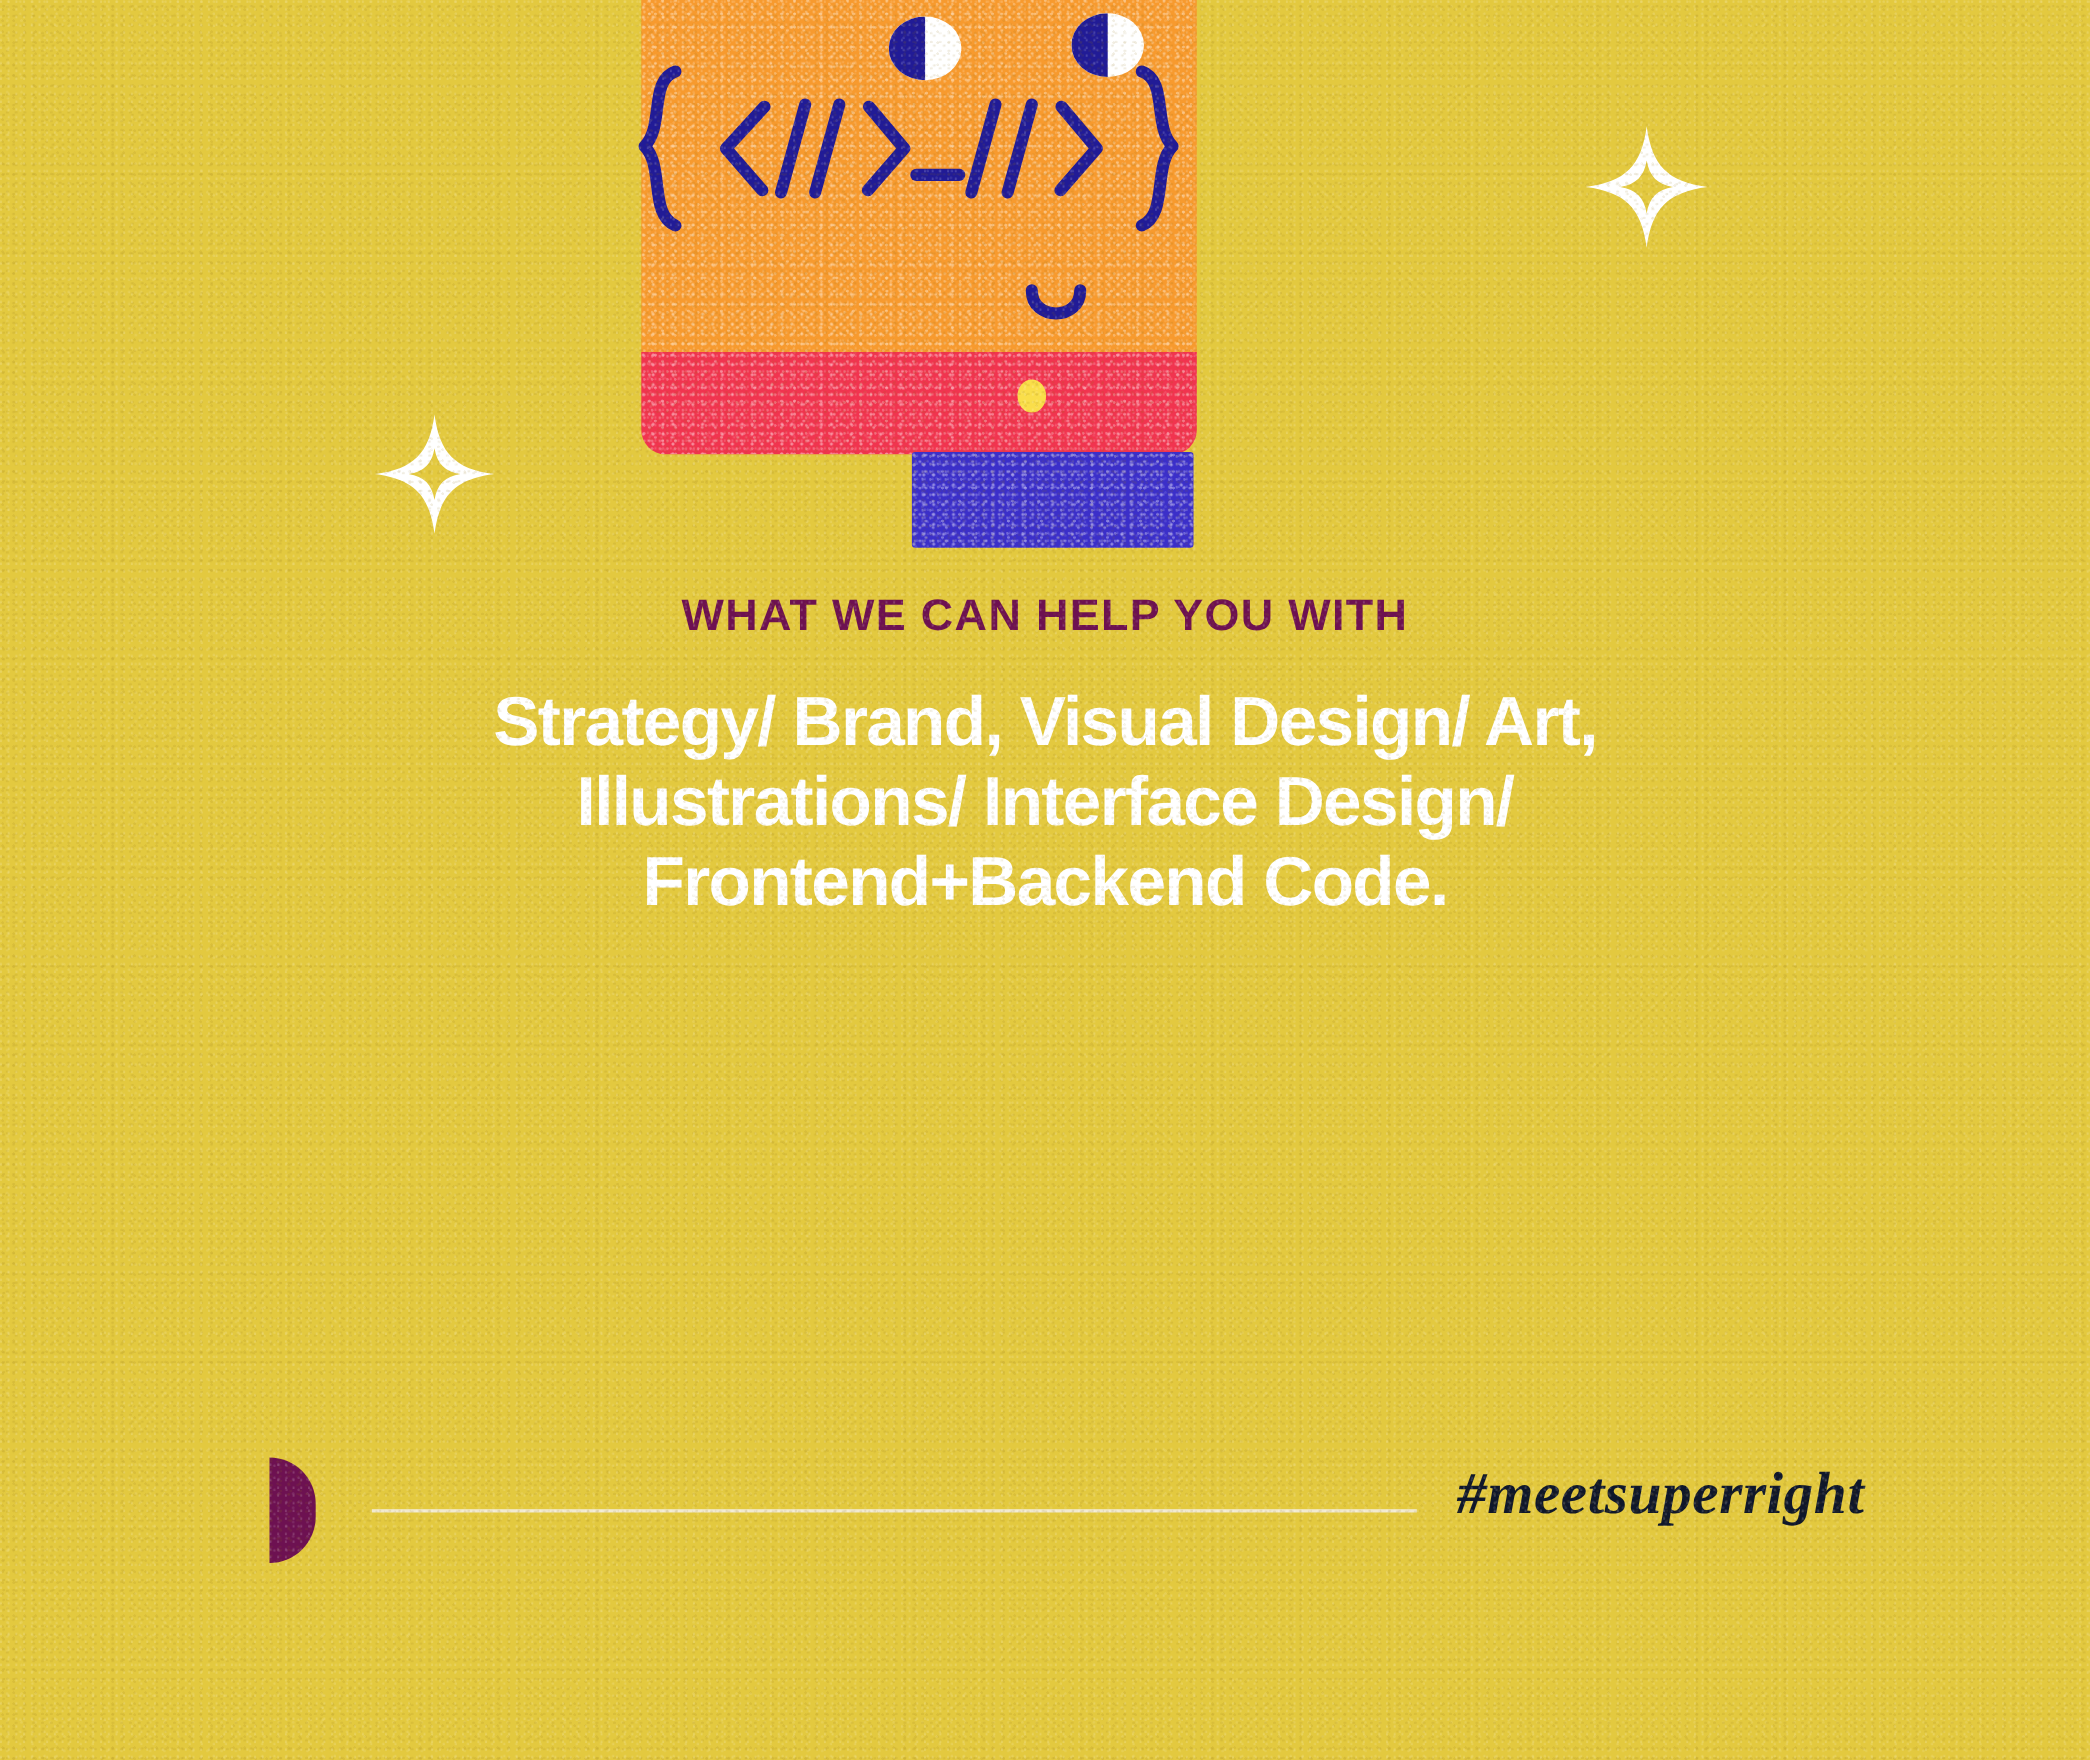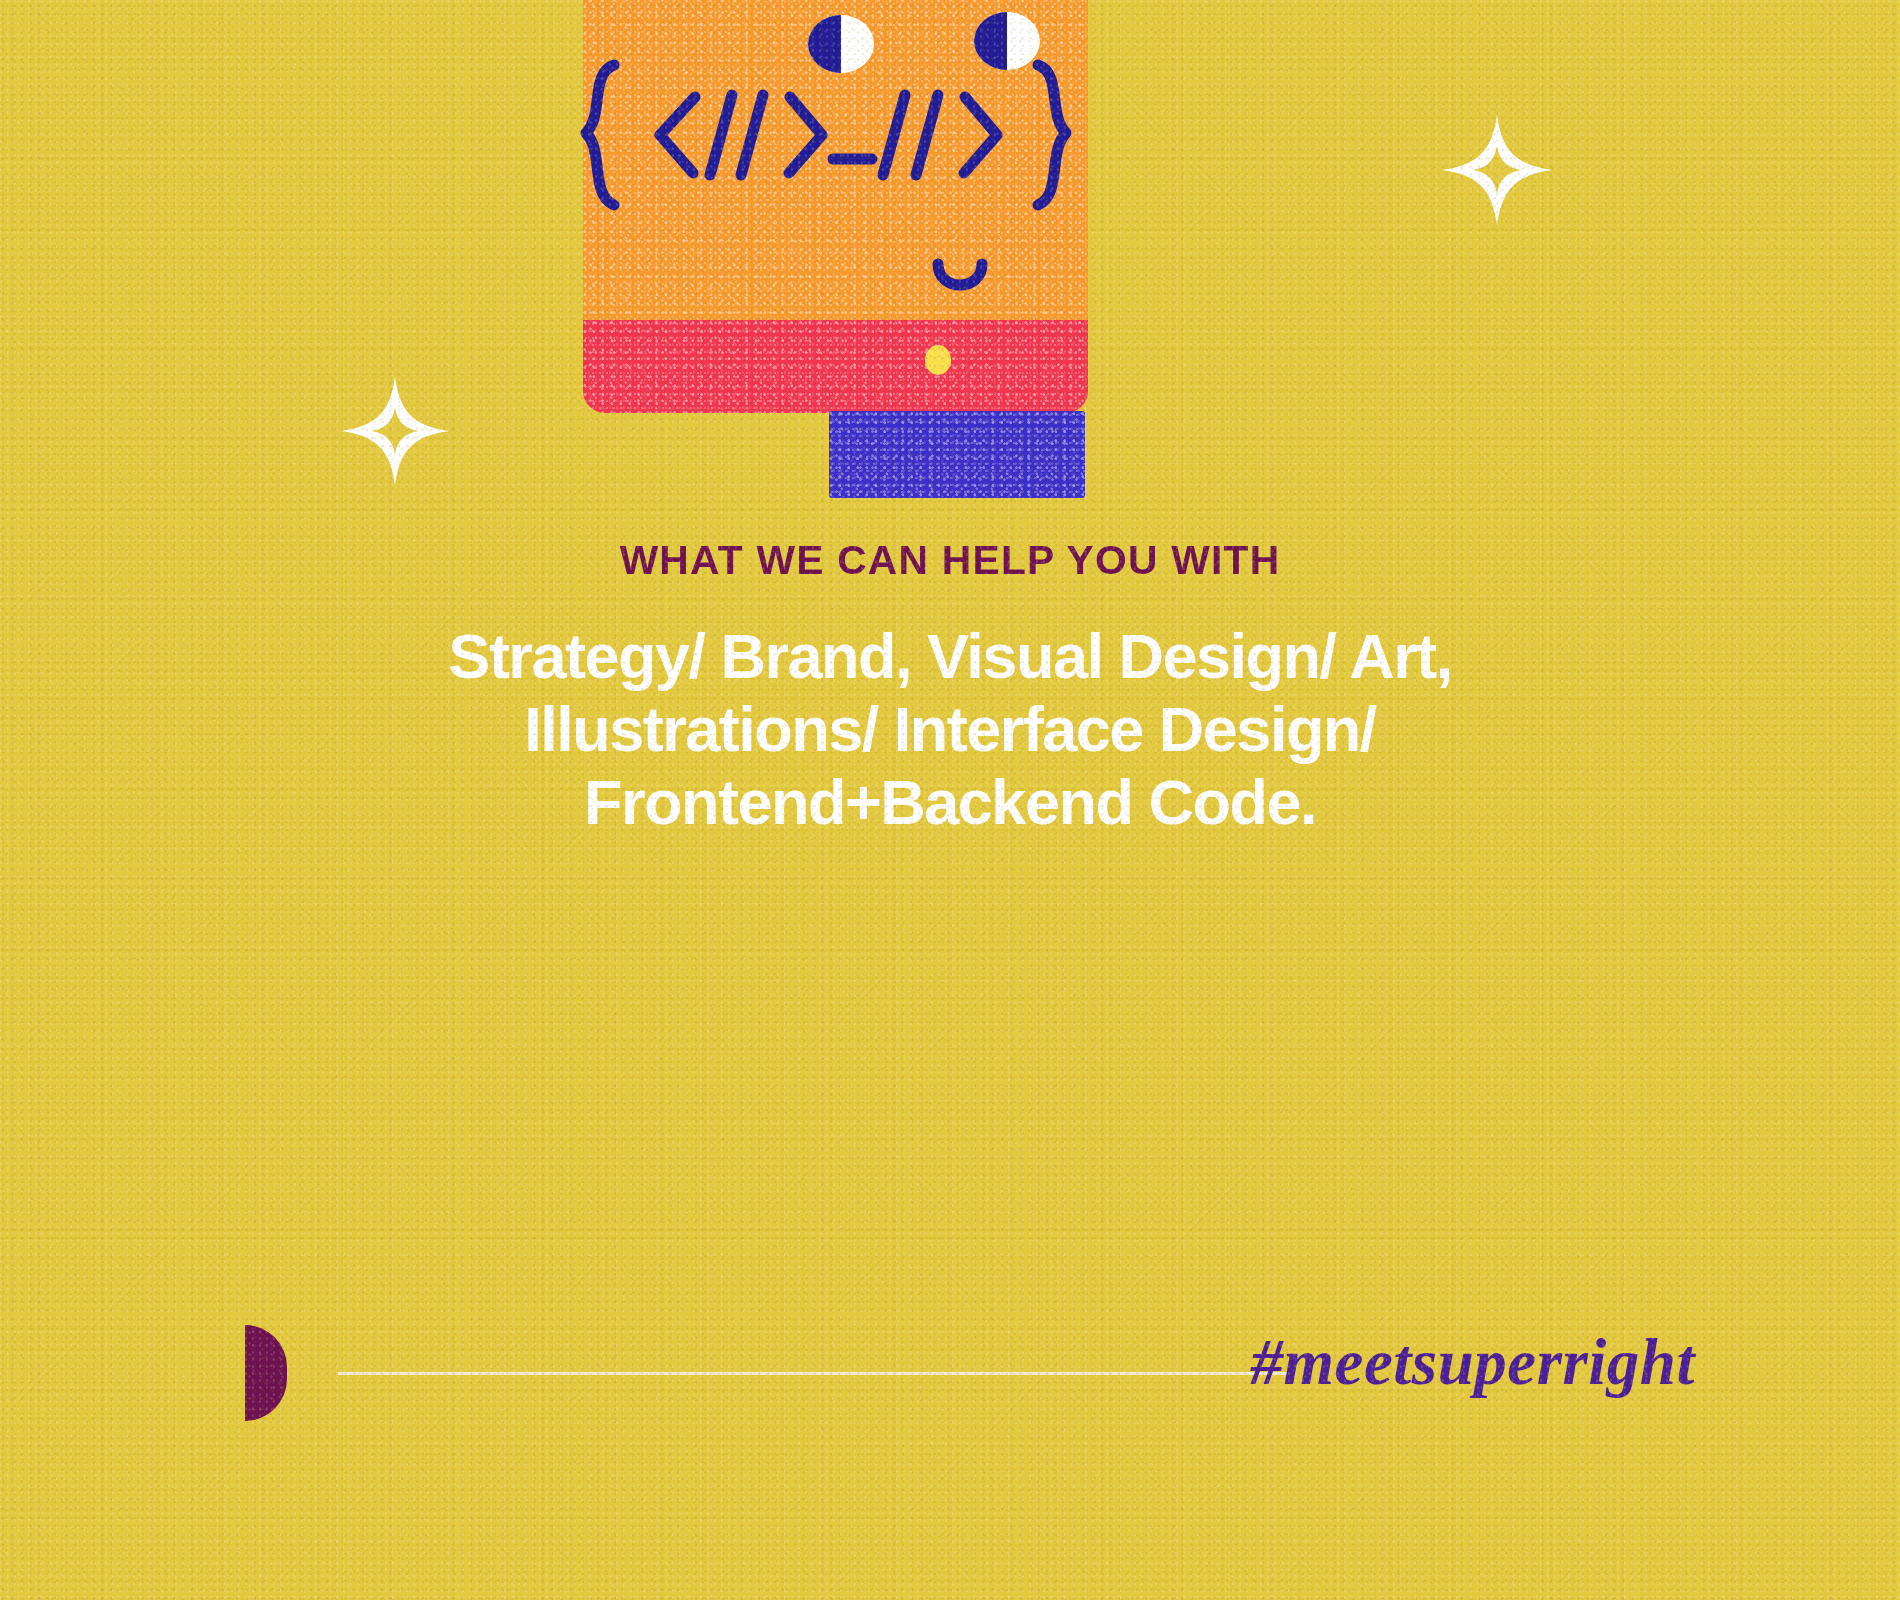--- a/index.html
+++ b/index.html
@@ -142,25 +142,25 @@
     position: absolute;
     left: 338px; top: 1372px;
     width: 950px; height: 3px;
     background: #f3eddc;
     opacity: .92;
     z-index: 20;
   }
   .hashtag {
     position: absolute;
     right: 205px; top: 1330px;
-    color: #4c1d95;
+    color: #0f172a;
     font-family: "Liberation Serif", serif;
     font-weight: bold;
     font-style: italic;
-    font-size: 65px;
+    font-size: 54px;
     letter-spacing: .5px;
     line-height: 1;
     z-index: 20;
     white-space: nowrap;
   }
 </style>
 </head>
 <body>
 
 <div class="stage">

